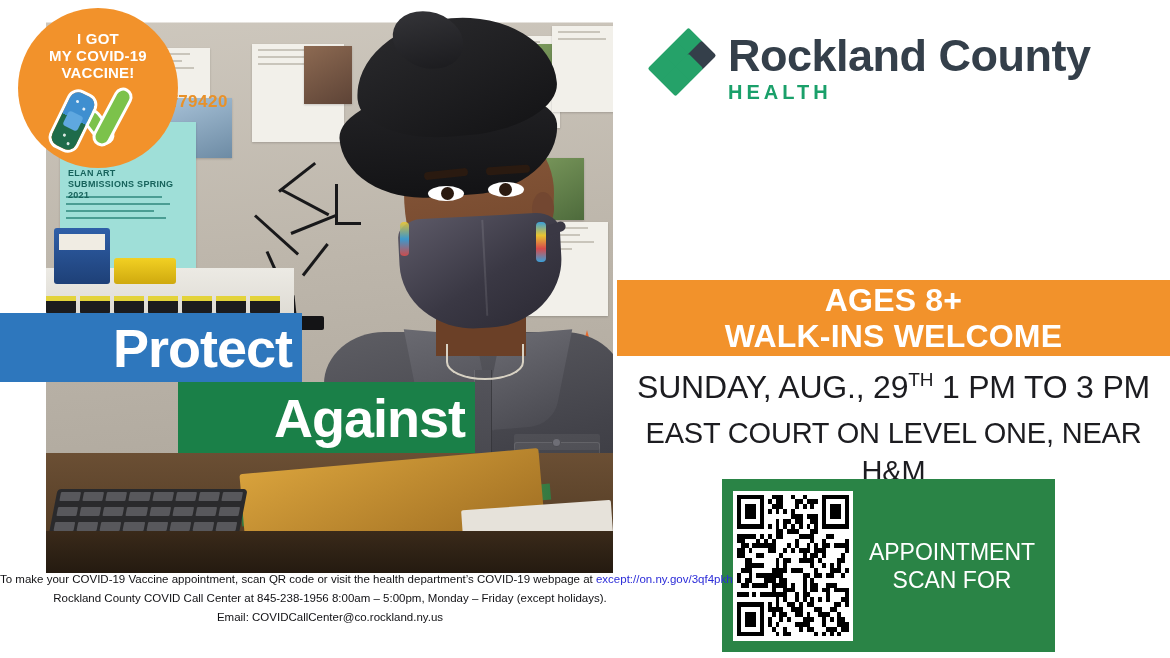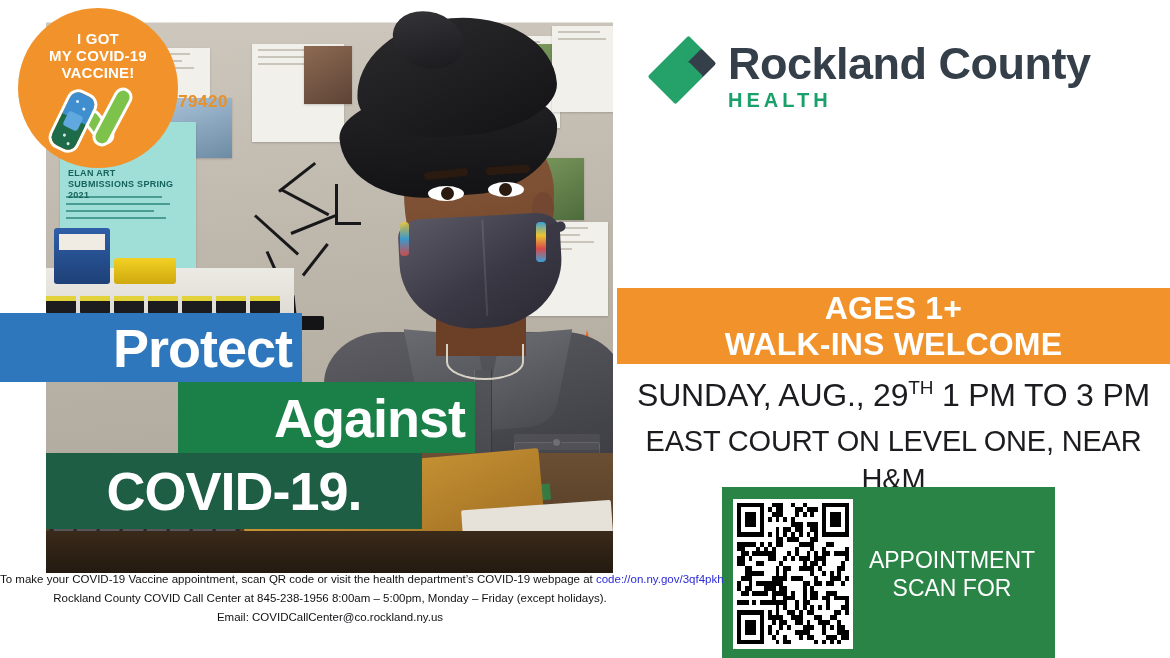--- a/index.html
+++ b/index.html
@@ -344,21 +344,21 @@
     font-size:54px; letter-spacing:-1px;
   }
   .bar-covid {
     left:46px; top:453px; width:376px; height:76px;
     background:#1d5e45;
     justify-content:center;
     font-size:54px; letter-spacing:-1px;
   }
 
   
-  .right { position:absolute; left:617px; top:12px; width:553px; height:550px; }
+  .right { position:absolute; left:617px; top:4px; width:553px; height:550px; }
 
   .logo-row {
     position:absolute; left:35px; top:28px;
     display:flex; align-items:flex-start; gap:14px;
   }
   .logo-mark { position:relative; width:62px; height:68px; flex:none; }
   .logo-mark i {
     position:absolute; width:21px; height:21px;
     background:#25a269; transform: rotate(45deg);
     border-radius:2px;
@@ -646,44 +646,41 @@
       </div>
     </div>
   </div>
 
   <div class="bar bar-against">
     <span>Against</span>
   </div>
   <div class="bar bar-protect">
     <span>Protect</span>
   </div>
-  <div class="bar bar-covid">
-    <span>COVID-19.</span>
-  </div>
 
   <div class="right">
 
     <div class="logo-row">
       <div class="logo-mark">
         <i style="left:26px;top:0px;"></i>
         <i style="left:13px;top:13px;"></i>
         <i class="dark" style="left:39px;top:13px;"></i>
         <i style="left:0px;top:26px;"></i>
         <i style="left:26px;top:26px;"></i>
         <i style="left:13px;top:39px;"></i>
       </div>
       <div class="logo-text">
         <div class="logo-title">Rockland County</div>
         <div class="logo-sub">HEALTH</div>
       </div>
     </div>
 
 
     <div class="orange-band">
-      <div>AGES 1+</div>
+      <div>AGES 8+</div>
       <div>WALK-INS WELCOME</div>
     </div>
 
     <div class="when"><span>SUNDAY, AUG., 29</span><sup>TH</sup><span> 1 PM TO 3 PM</span></div>
 
     <div class="where">EAST COURT ON LEVEL ONE, NEAR H&amp;M</div>
 
     <div class="qr-panel">
       <div class="qr-box">
         <div class="qr-code" id="qr-code">
@@ -1531,18 +1528,18 @@
           </div>
       </div>
       <div class="scan-text">
         <div>APPOINTMENT</div>
         <div>SCAN FOR</div>
       </div>
     </div>
   </div>
 
   <div class="footer">
-    <span class="ln l1"><span>To make your COVID-19 Vaccine appointment, scan QR code or visit the health department’s COVID-19 webpage at </span><span class="url">code://on.ny.gov/3qf4pkh</span></span>
+    <span class="ln l1"><span>To make your COVID-19 Vaccine appointment, scan QR code or visit the health department’s COVID-19 webpage at </span><span class="url">except://on.ny.gov/3qf4pkh</span></span>
     <span class="ln">Rockland County COVID Call Center at 845-238-1956  8:00am – 5:00pm, Monday – Friday (except holidays).</span>
     <span class="ln">Email: COVIDCallCenter@co.rockland.ny.us</span>
   </div>
 
 </div>
 
 </body></html>

